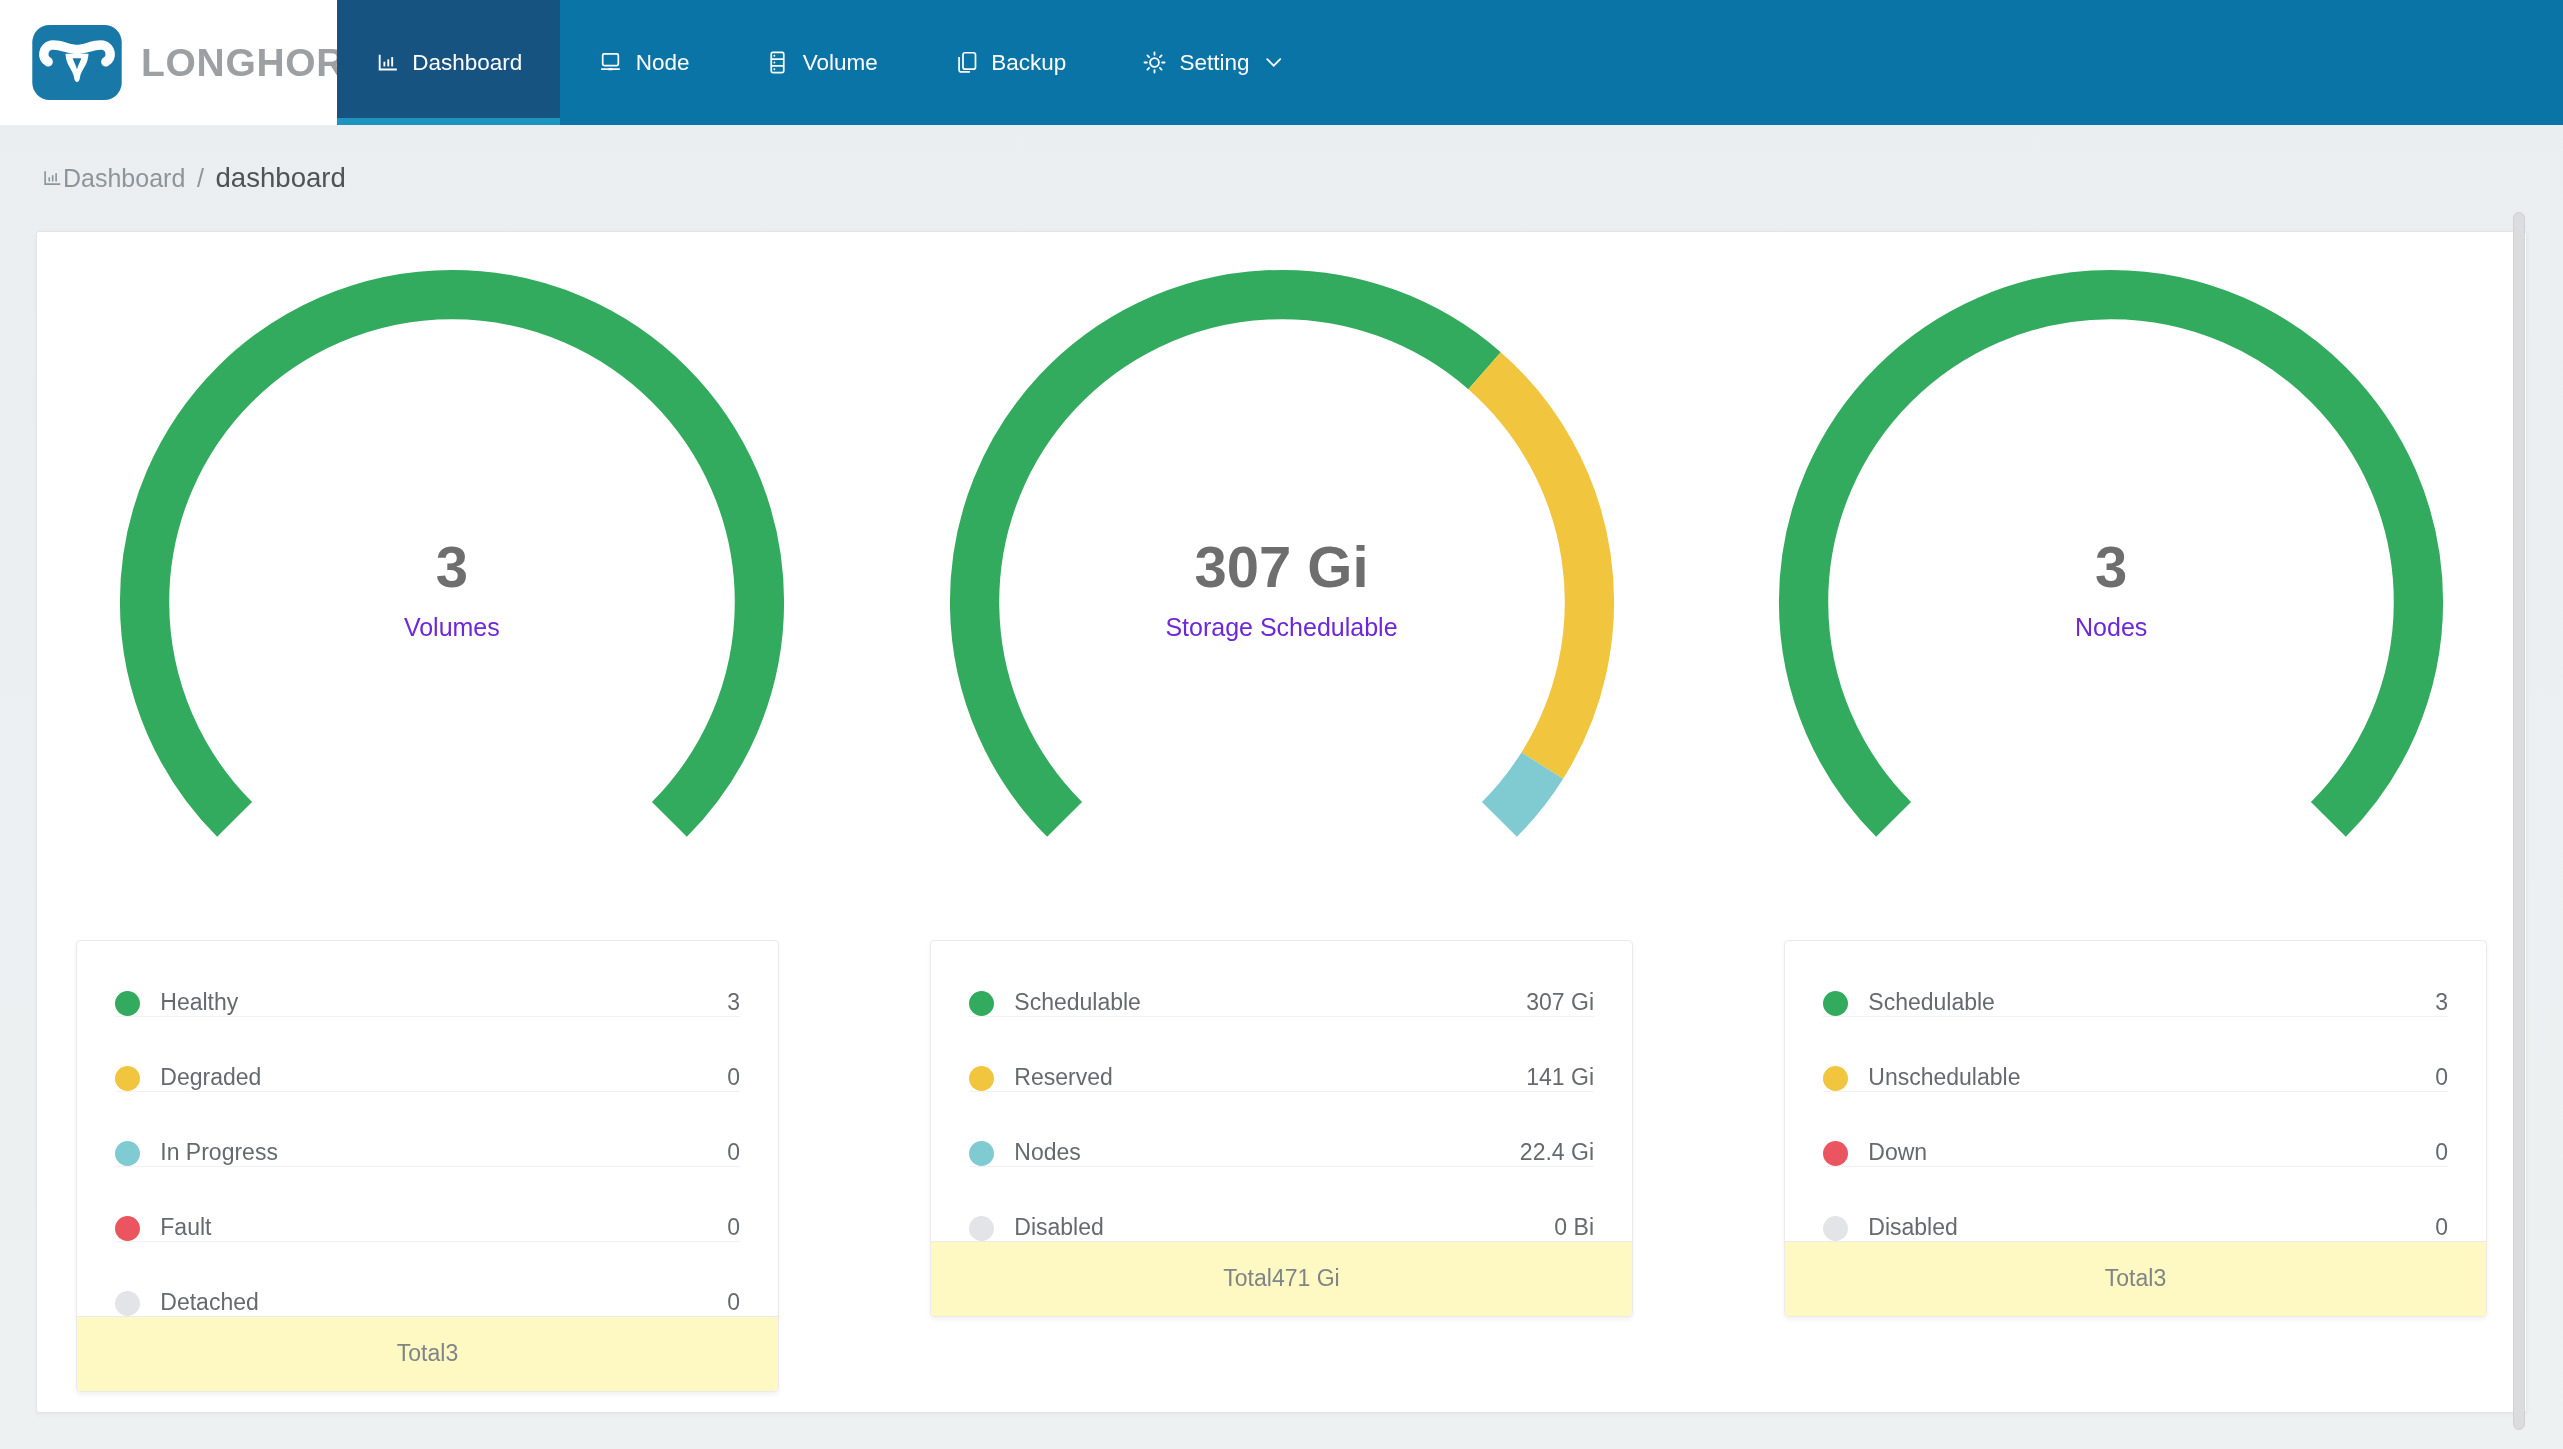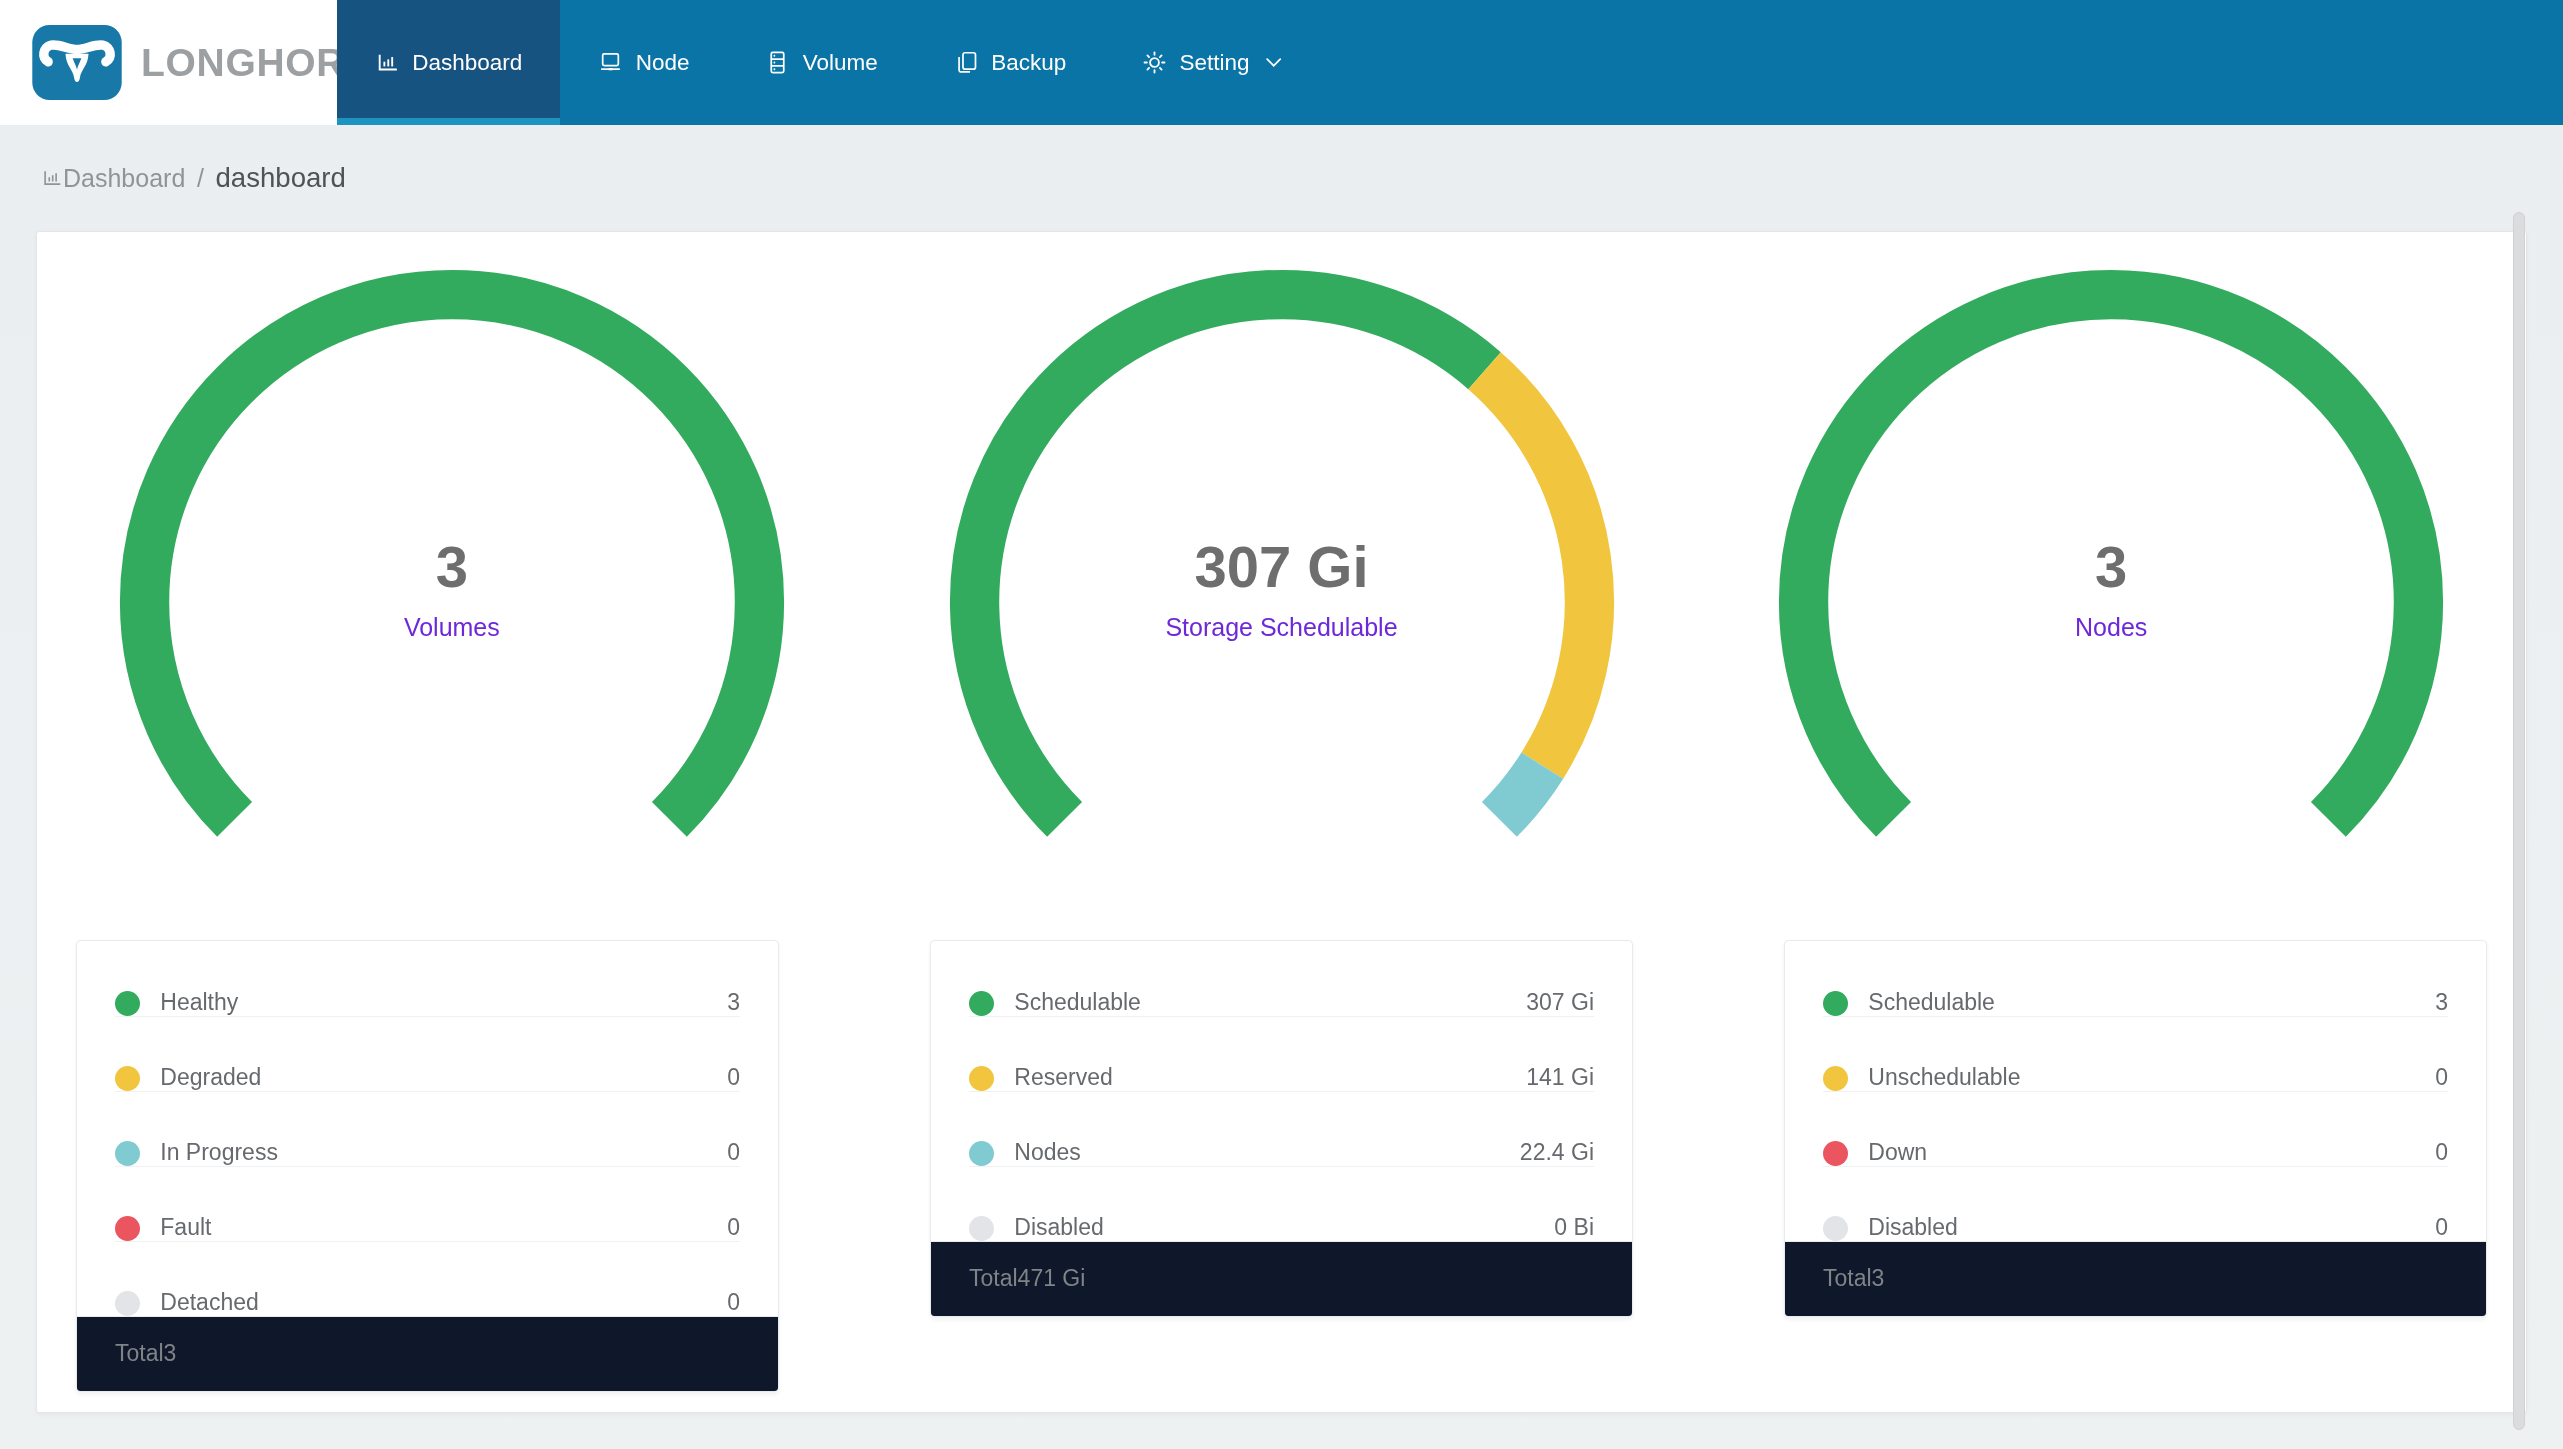--- a/index.html
+++ b/index.html
@@ -41,22 +41,22 @@
   
   .legends { display:flex; justify-content:space-between; padding:0 39px; margin-top:2.9px; }
   .legend-table { width:703px; background:#ffffff; border:1.5px solid #e8eaec; border-radius:4.4px;
                   box-shadow:0 2.2px 4.4px rgba(0,0,0,0.05); overflow:hidden; align-self:flex-start; }
   .legend-rows { padding:0 38px; }
   .legend-row { display:flex; align-items:flex-end; height:75px; }
   .legend-row + .legend-row { border-top:1.5px solid #eff1f2; }
   .dot { width:25px; height:25px; border-radius:50%; margin-right:20.3px; flex:none; }
   .legend-label { font-size:23px; color:#66696d; flex:1; }
   .legend-value { font-size:23px; color:#66696d; }
-  .legend-total { display:flex; align-items:center; justify-content:flex-start; height:75px;
-                  background:#0f172a; border-top:1.5px solid #e9ebec; padding:0 38px;
+  .legend-total { display:flex; align-items:center; justify-content:center; height:75px;
+                  background:#fef9c3; border-top:1.5px solid #e9ebec; padding:0 38px;
                   font-size:23px; color:#7f8487; }
   
   .scroll-thumb { position:absolute; left:2513px; top:212px; width:12.3px; height:1218px;
                   background:#dadcdd; border:0.7px solid #cfd1d2; border-radius:6.5px; }
 </style>
 </head>
 <body>
 
 <header class="navbar">
   <div class="brand">

